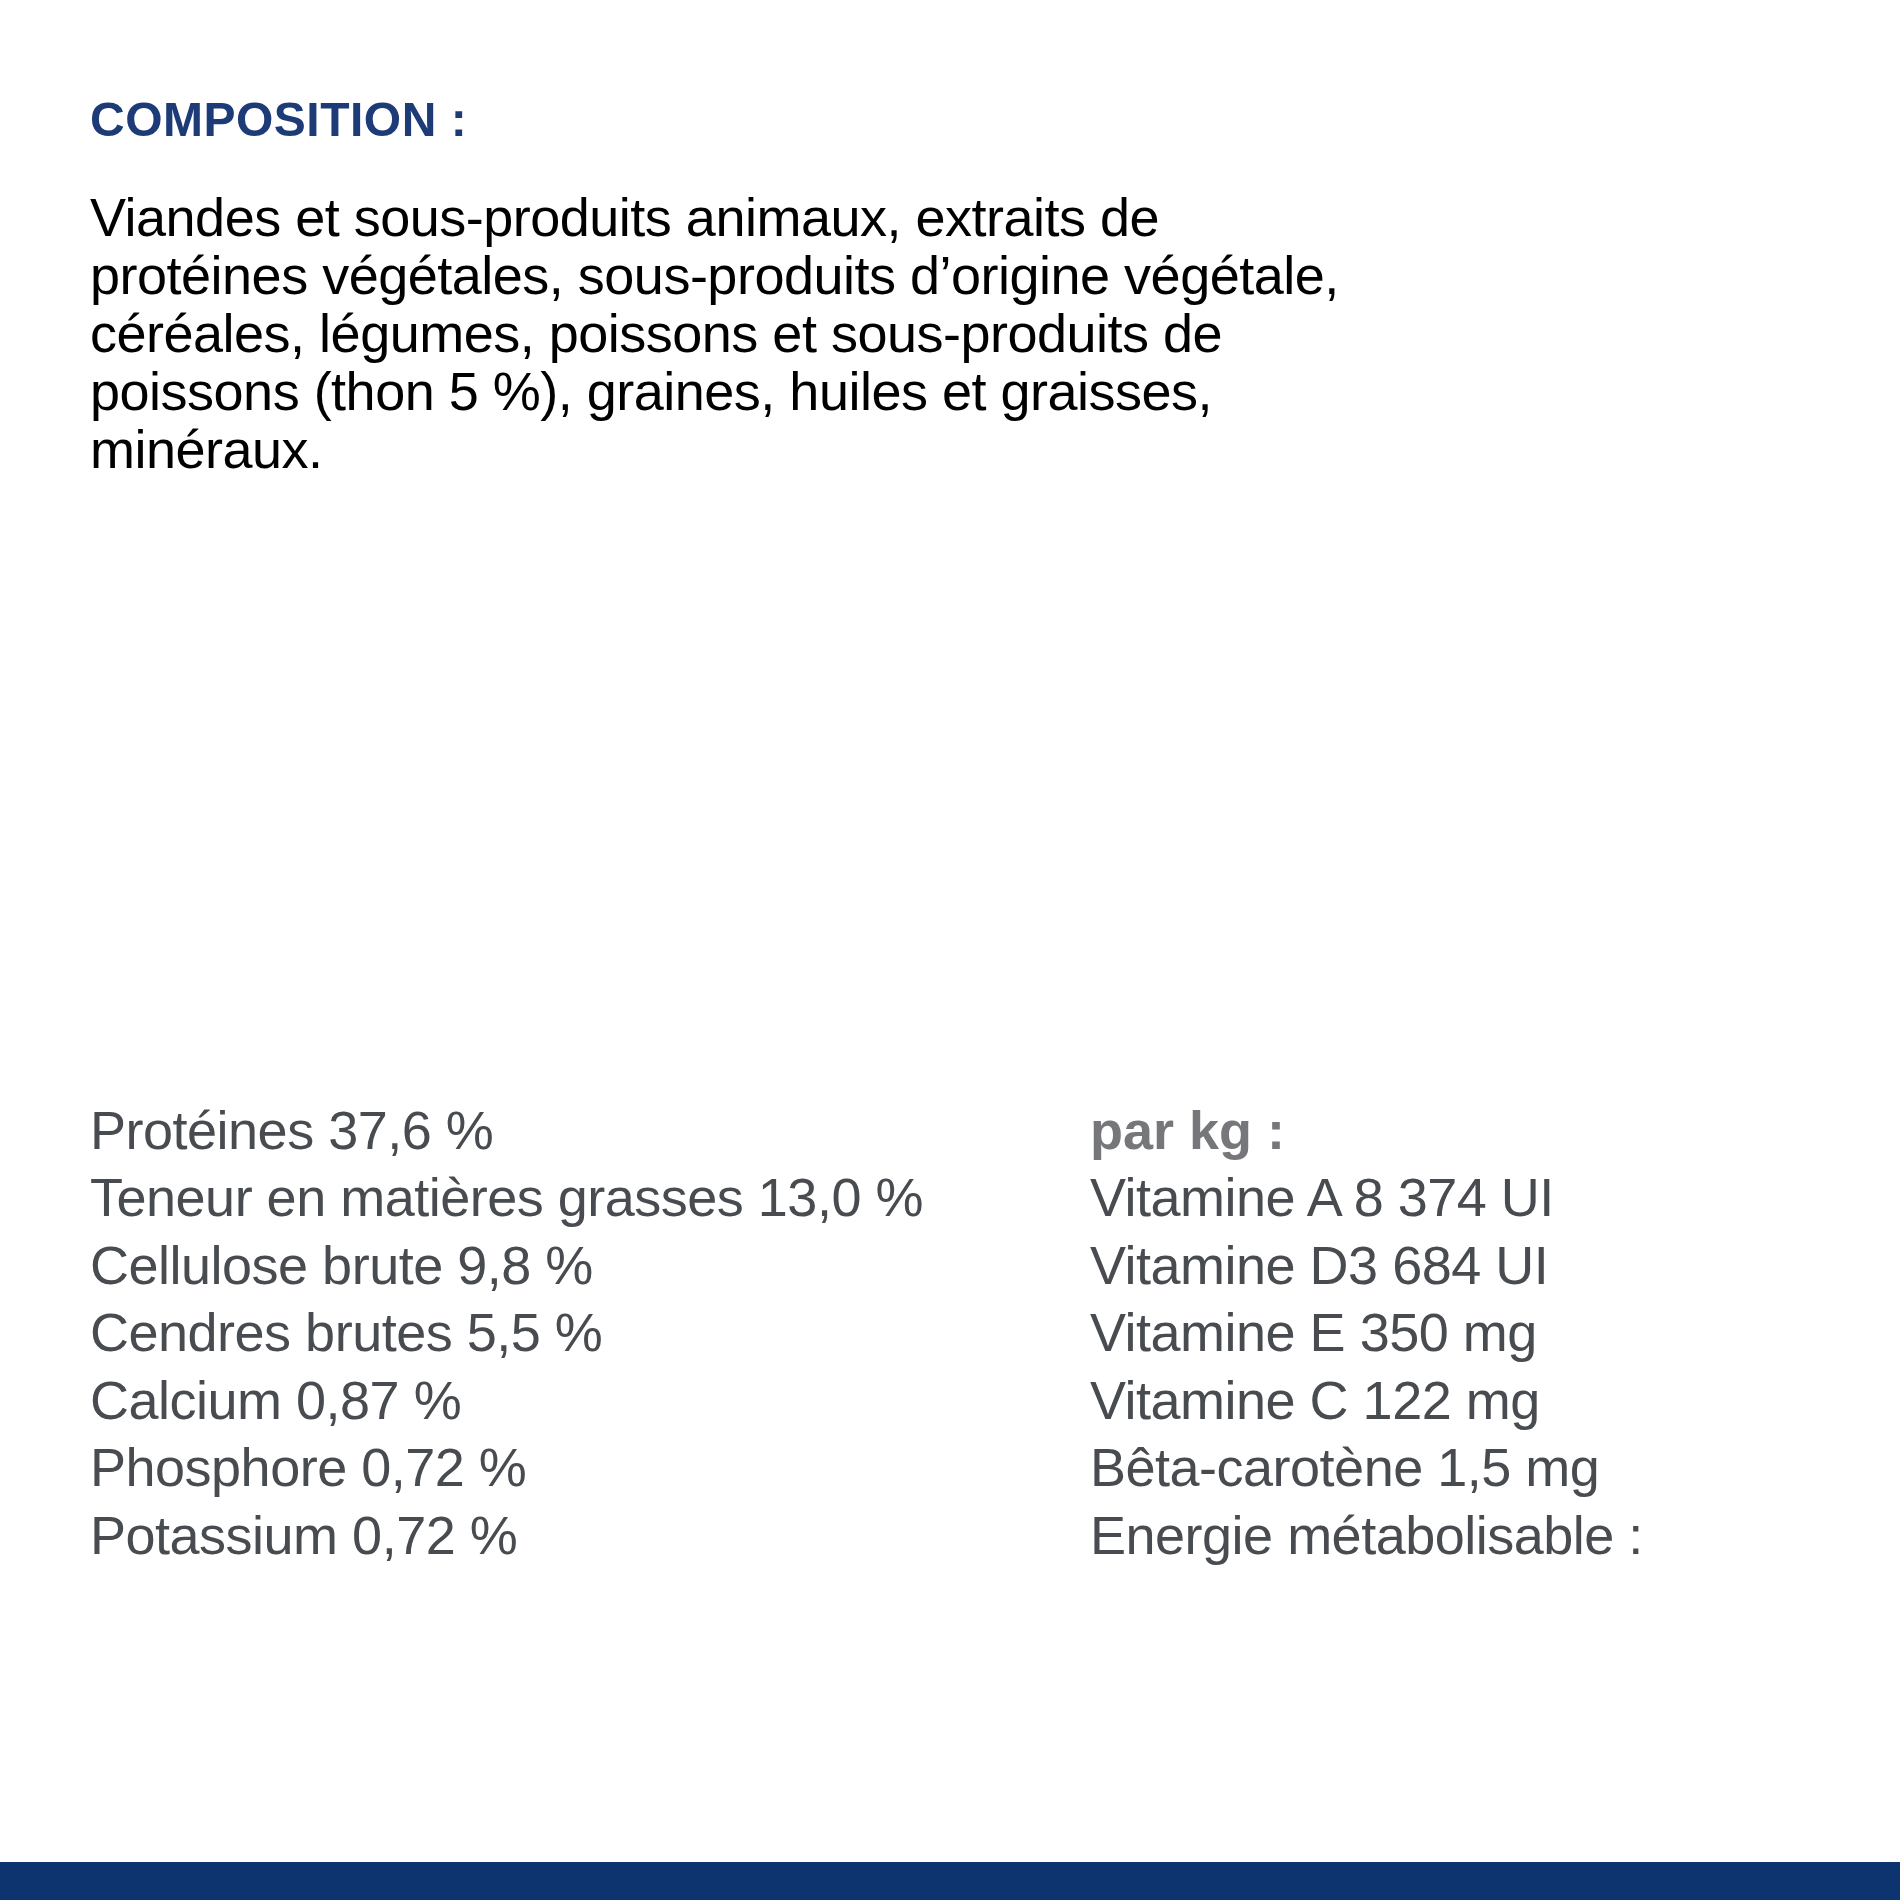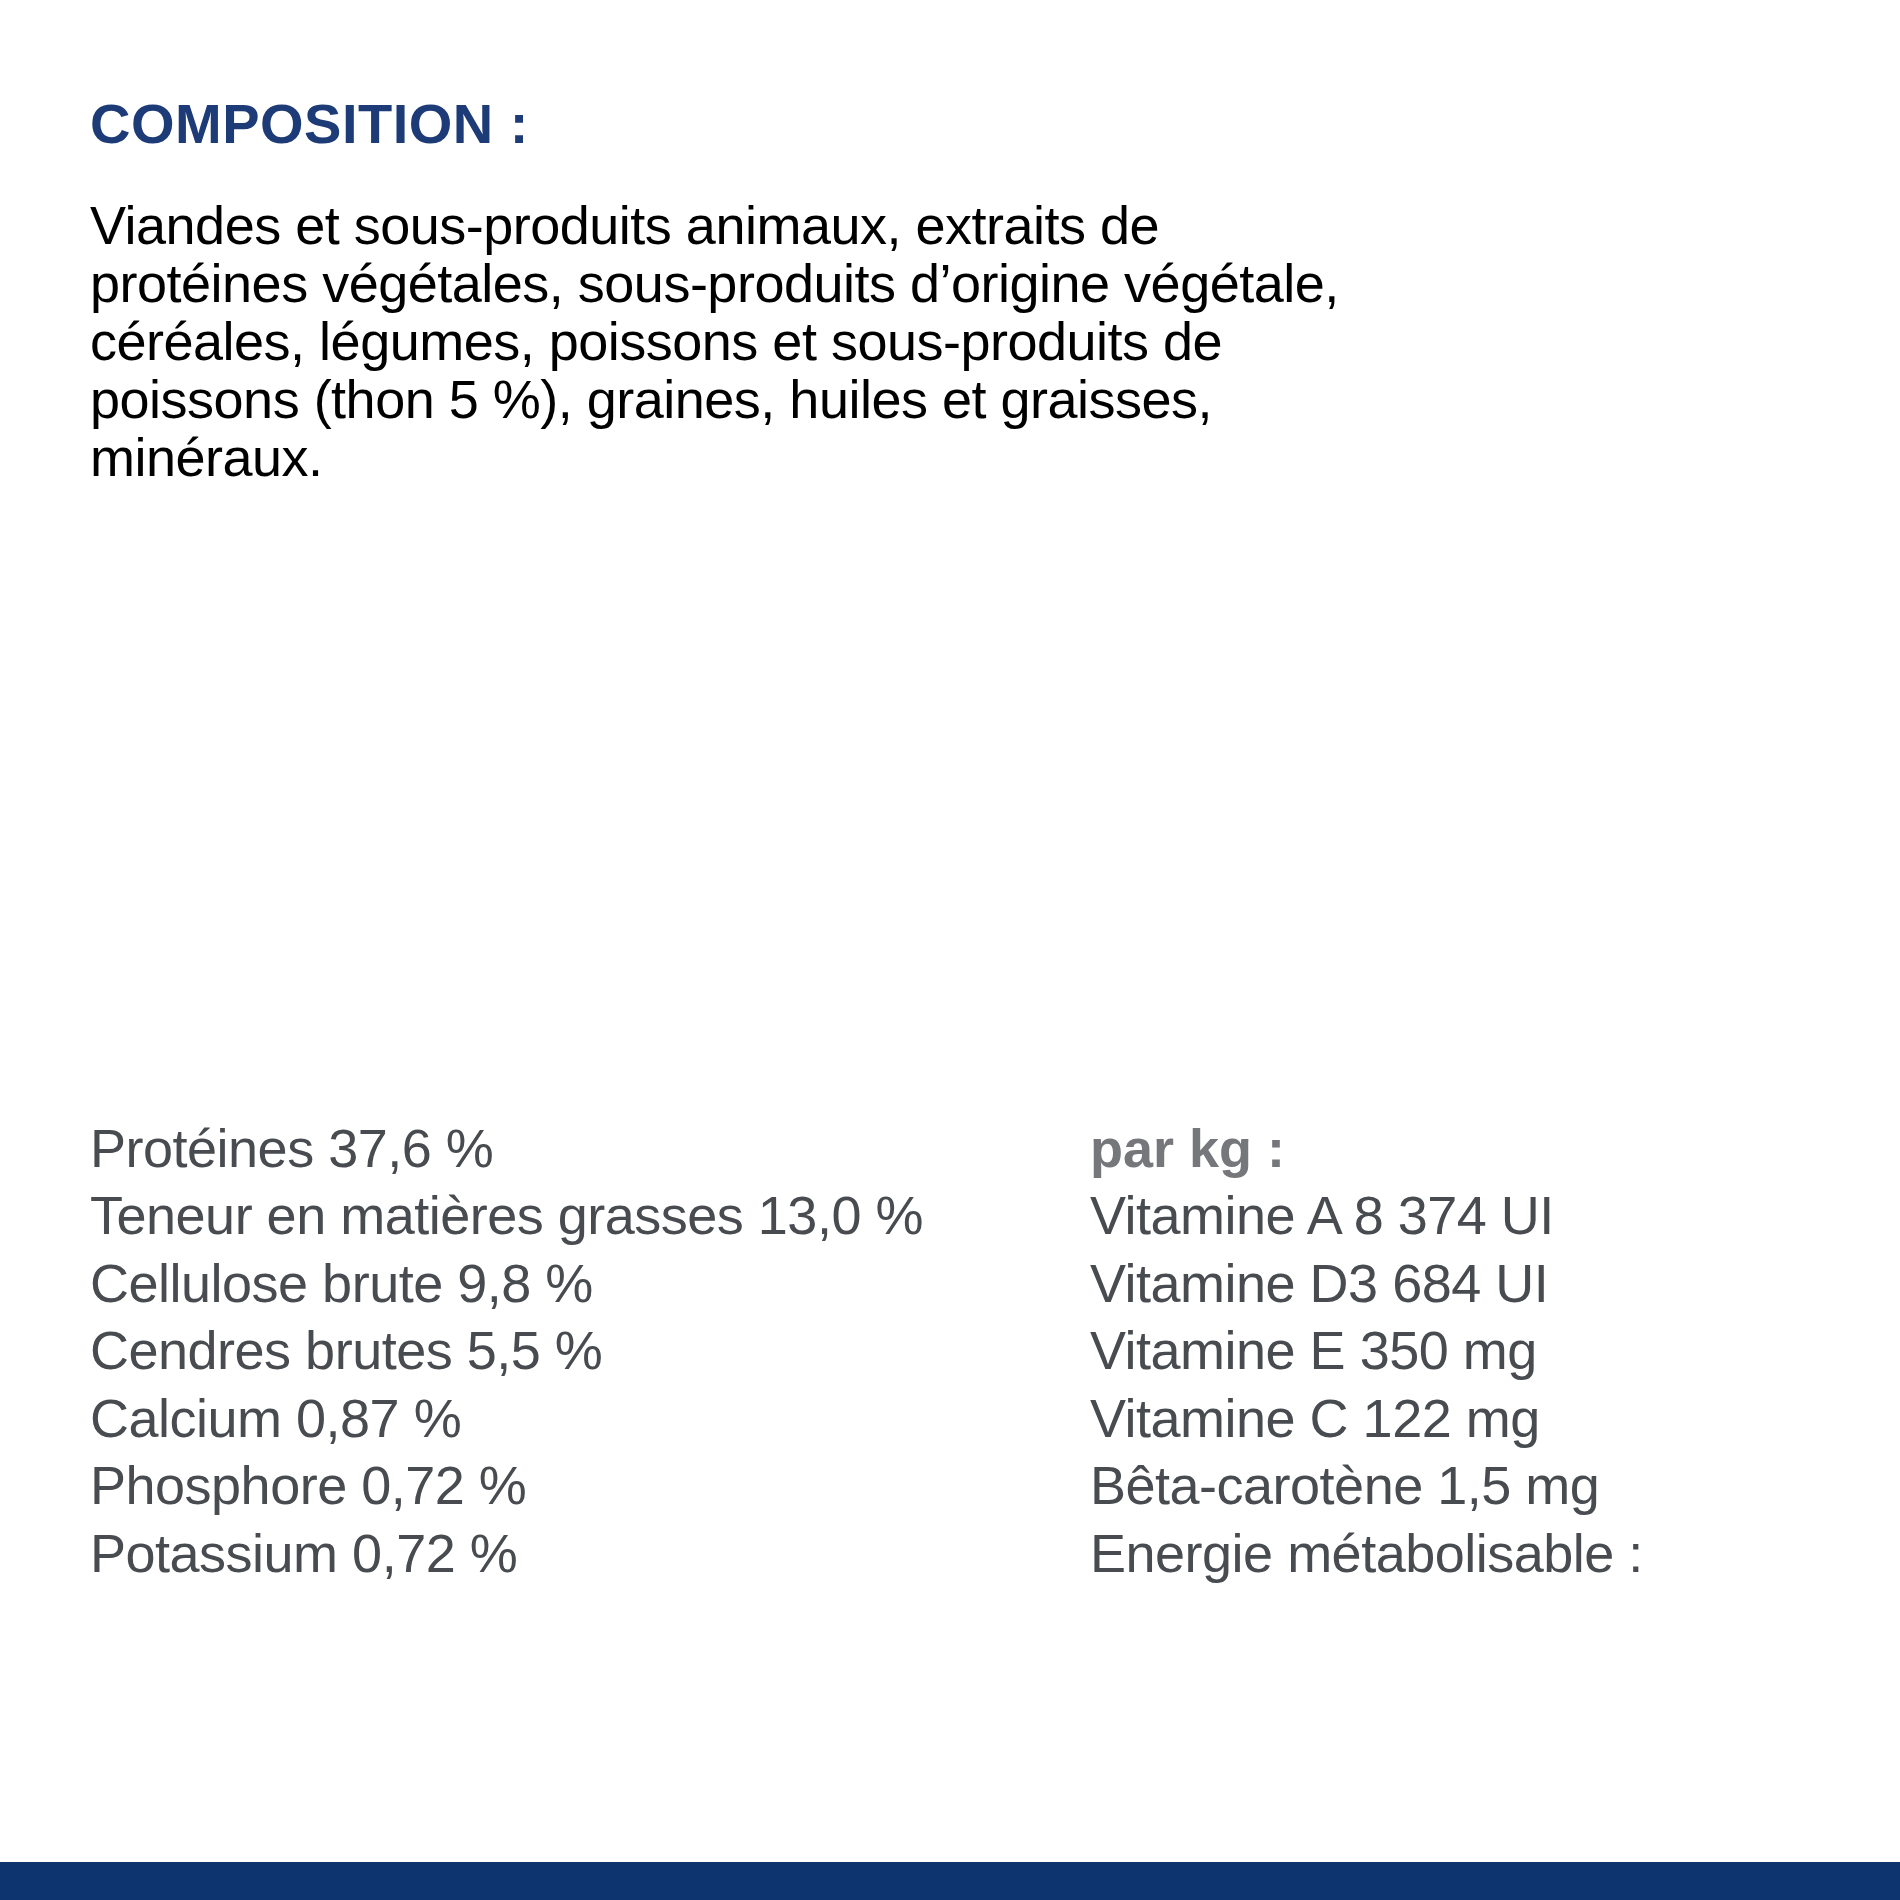--- a/index.html
+++ b/index.html
@@ -15,21 +15,21 @@
     font-family: "Liberation Sans", sans-serif;
     -webkit-font-smoothing: antialiased;
   }
   .page {
     position: absolute;
     inset: 0;
     background: #ffffff;
   }
   .section-heading {
     color: #1d3b76;
-    font-size: 56px;
+    font-size: 48px;
     font-weight: 700;
     letter-spacing: 0.5px;
     line-height: 1;
     margin: 0;
     white-space: nowrap;
   }
   .composition-section {
     position: absolute;
     top: 96px;
     left: 90px;
@@ -44,21 +44,21 @@
     letter-spacing: -0.5px;
     white-space: pre-line;
   }
   .analytics-section {
     position: absolute;
     top: 1052px;
     left: 90px;
     right: 0;
   }
   .analytics-grid {
-    margin-top: 62px;
+    margin-top: 44px;
   }
   .analytics-row {
     display: grid;
     grid-template-columns: 1000px auto;
     height: 67.5px;
     align-items: center;
   }
   .cell {
     color: #484c50;
     font-size: 54px;

